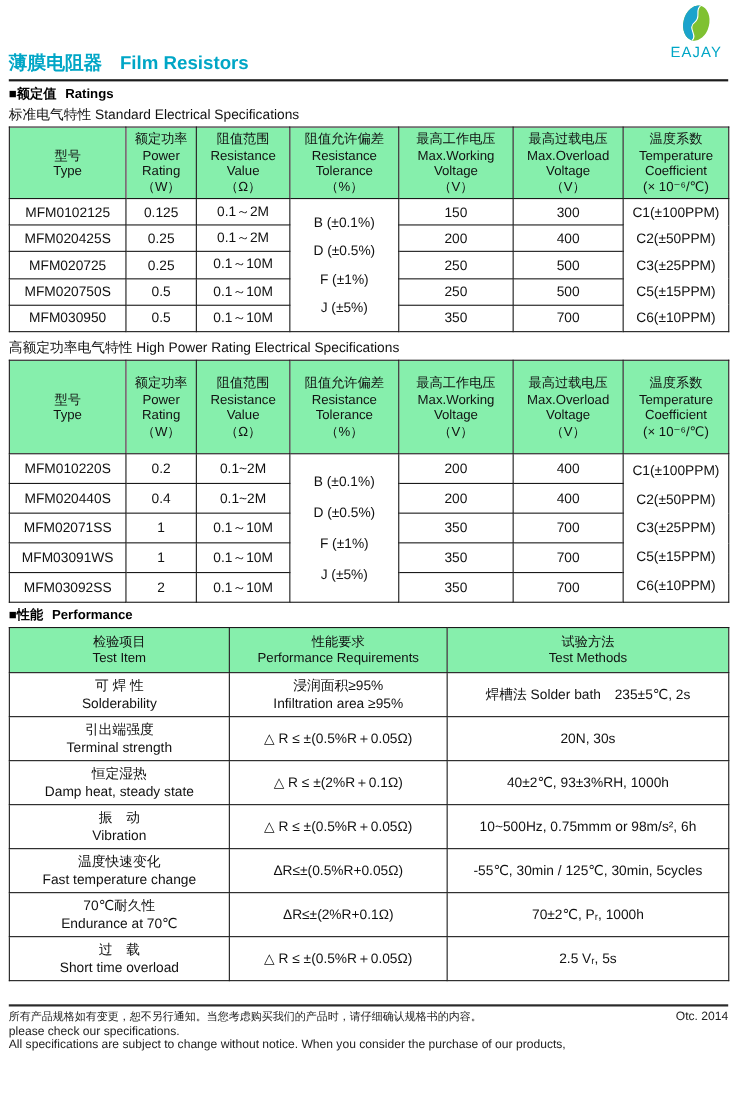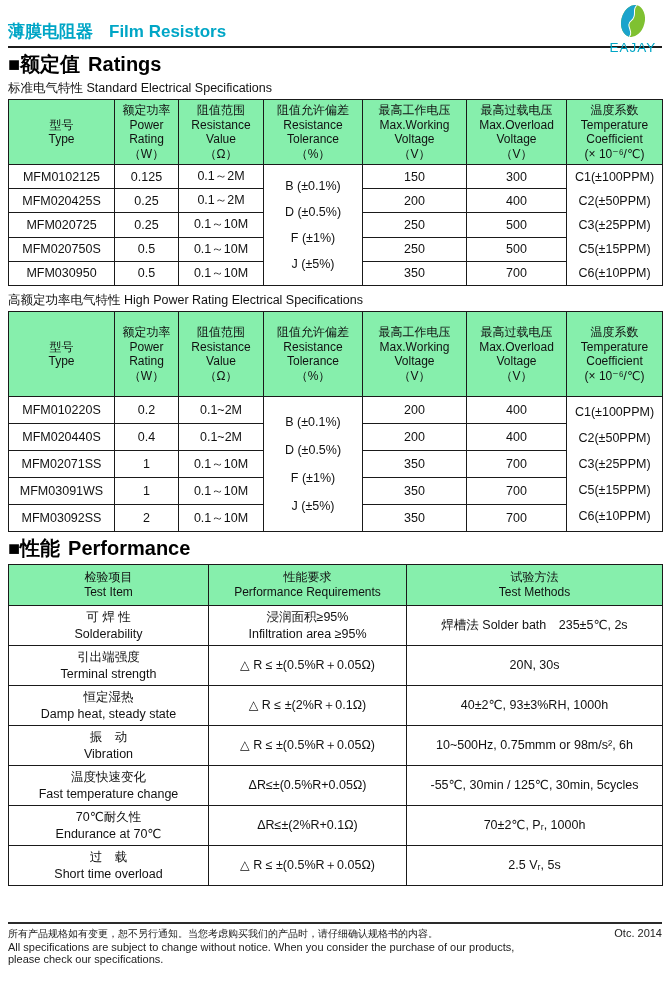--- a/index.html
+++ b/index.html
@@ -4,29 +4,29 @@
 <style>
   * { box-sizing: border-box; margin: 0; padding: 0; }
   body {
     width: 670px; height: 1000px; margin: 0; overflow: hidden;
     background: #ffffff; color: #111;
     font-family: "Liberation Sans", "DejaVu Sans", sans-serif;
   }
   .page { padding: 0 8px; }
 
   
-  .top { height: 48px; border-bottom: 2px solid #1c1c1c; position: relative; }
+  .top { height: 74px; border-bottom: 2px solid #1c1c1c; position: relative; }
   .page-title { position: absolute; left: 0; bottom: 3px; font-size: 17px; font-weight: bold; color: #00a6c6; }
   .page-title .en { margin-left: 16px; }
   .logo { position: absolute; right: 1px; top: 1px; width: 56px; text-align: center; }
   .logo svg { display: block; margin: 0 auto; }
   .logo-text { color: #00a6c6; font-size: 13.5px; letter-spacing: 1px; line-height: 13px; }
 
   
-  .sec-head { font-size: 20px; font-weight: bold; color: #000; margin: 3px 0 2px; }
+  .sec-head { font-size: 12px; font-weight: bold; color: #000; margin: 3px 0 2px; }
   .sec-head .en { margin-left: 8px; }
   .subtitle { font-size: 12.5px; color: #111; margin: 1px 0 2px; }
   .subtitle2 { margin-top: 6px; }
 
   
   table { border-collapse: collapse; table-layout: fixed; width: 654px; }
   th, td { border: 1px solid #1a1a1a; text-align: center; vertical-align: middle; overflow: hidden; }
   th { background: #86efac; font-weight: normal; font-size: 12px; padding: 3px 1px; }
   th div { line-height: 14.5px; }
   td { font-size: 12.5px; }
@@ -38,21 +38,21 @@
   .t1 .tc div  { line-height: 24px; }
   .t2 .tol div { line-height: 28px; }
   .t2 .tc div  { line-height: 26px; }
 
   .perf th { padding: 5px 20px; margin-top: 40px; }
   .perf th div { line-height: 15px; }
   .perf tbody tr { height: 40px; }
   .perf td div { line-height: 17px; }
 
   
-  .footer { margin-top: 36px; border-top: 2px solid #2a2a2a; padding-top: 3px; }
+  .footer { margin-top: 21px; border-top: 2px solid #2a2a2a; padding-top: 3px; }
   .f-row { display: flex; justify-content: space-between; align-items: baseline; }
   .f-small { font-size: 11px; line-height: 12.5px; color: #222; }
   .f-zh { font-size: 10px; }
 </style>
 </head>
 <body>
 
 <div class="page">
 
   <div class="top">
@@ -415,18 +415,18 @@
           </td>
       </tr>
     </tbody>
   </table>
 
   <div class="footer">
     <div class="f-row">
       <span class="f-small f-zh">所有产品规格如有变更，恕不另行通知。当您考虑购买我们的产品时，请仔细确认规格书的内容。</span>
       <span class="f-small">Otc. 2014</span>
     </div>
+    <div class="f-small">please check our specifications.</div>
     <div class="f-small">All specifications are subject to change without notice. When you consider the purchase of our products,</div>
-    <div class="f-small">please check our specifications.</div>
 
   </div>
 
 </div>
 
 </body></html>

